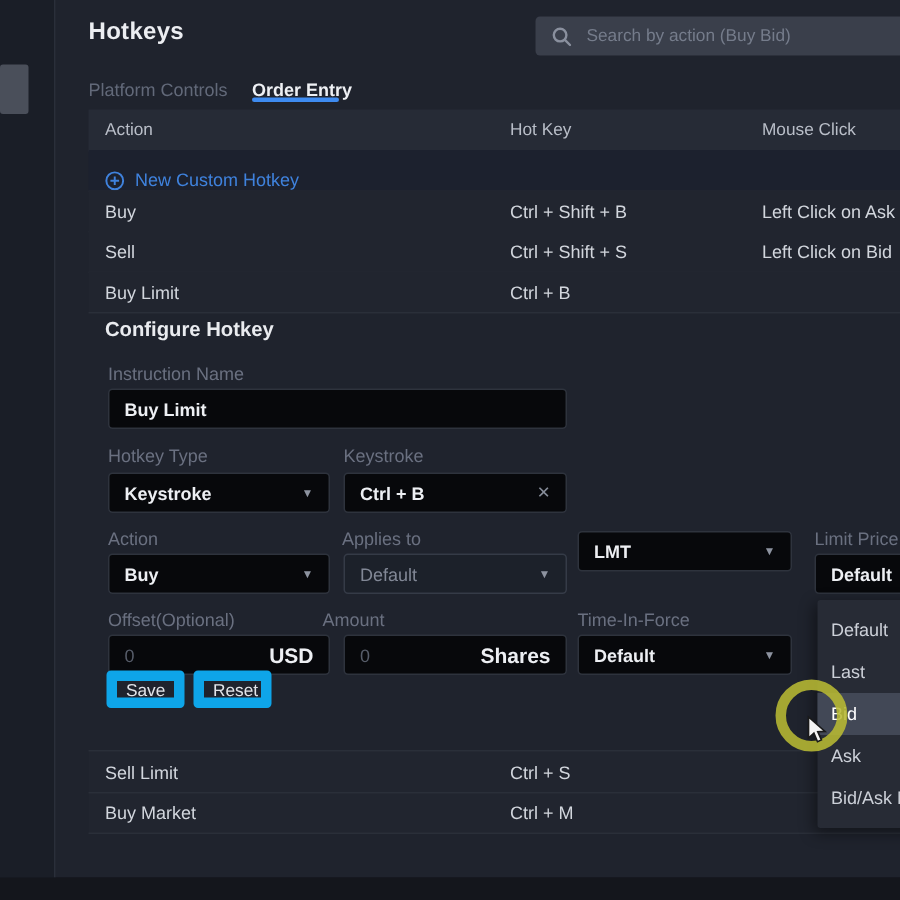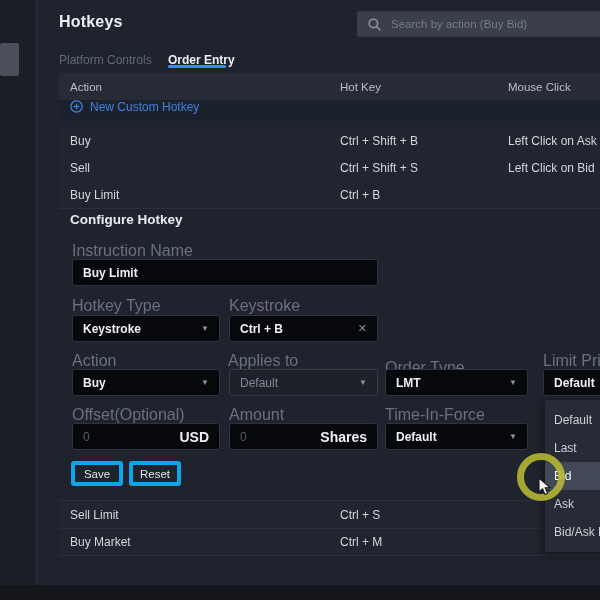--- a/index.html
+++ b/index.html
@@ -24,36 +24,36 @@
   .tab-active{left:168px;color:#eef0f4;font-weight:600;}
   .tab-underline{position:absolute;left:168px;top:65px;width:58px;height:3px;background:#3e8bf0;border-radius:2px;}
   
   .trow{position:absolute;left:59px;width:541px;height:27px;border-bottom:1px solid #2a2f39;}
   .thead{background:#262b36;color:#b9bec8;font-size:11.5px;}
   .trow .cell{position:absolute;top:50%;transform:translateY(-50%);white-space:nowrap;}
   .c-action{left:11px;}
   .c-hotkey{left:281px;}
   .c-mouse{left:449px;text-align:right;}
   .data-row{background:#21252f;font-size:12px;color:#d2d6dd;}
-  .new-row{background:#1c212e;display:flex;align-items:flex-start;}
+  .new-row{background:#1c212e;display:flex;align-items:flex-end;}
   .new-row .plus{margin-left:11px;display:flex;}
   .new-link{margin-left:7px;color:#3f82dd;font-size:12px;cursor:pointer;}
   
   .section-heading{position:absolute;left:70px;top:212px;font-size:13.5px;font-weight:700;color:#e9ebef;}
-  .flabel{position:absolute;font-size:16px;color:#6a7080;white-space:nowrap;}
+  .flabel{position:absolute;font-size:12px;color:#6a7080;white-space:nowrap;}
   .fbox{position:absolute;height:27px;background:#07080b;border:1px solid #2e333d;border-radius:3px;box-sizing:border-box;display:flex;align-items:center;}
   .fbox .val{margin-left:10px;font-size:12px;font-weight:600;color:#edeff3;white-space:nowrap;}
   .fbox .ph{margin-left:10px;font-size:12px;color:#565c69;}
   .fbox .unit{position:absolute;right:10px;font-size:14px;font-weight:700;color:#edeff3;}
   .fbox .caret{position:absolute;right:10px;font-size:8px;color:#8d93a0;}
   .fbox .clear{position:absolute;right:10px;font-size:11px;color:#868c99;}
   .fbox.disabled{background:#1c212a;border-color:#353b47;}
   .fbox.disabled .val{color:#828896;font-weight:400;}
   
-  .btn{position:absolute;top:461px;width:52px;height:25px;background:transparent;border:4px solid #0ea5e9;border-radius:3px;color:#e2e5ea;font-size:11.5px;font-family:inherit;cursor:pointer;}
+  .btn{position:absolute;top:447px;width:52px;height:25px;background:transparent;border:7px solid #0ea5e9;border-radius:3px;color:#e2e5ea;font-size:11.5px;font-family:inherit;cursor:pointer;}
   
   .dropdown{position:absolute;left:545px;top:400px;width:80px;padding:6px 0;background:#272b35;border-radius:2px;box-shadow:-2px 3px 10px rgba(0,0,0,.45);z-index:5;}
   .dd-item{height:28px;line-height:28px;padding-left:9px;font-size:12px;color:#ccd0d8;white-space:nowrap;cursor:pointer;}
   .dd-item.hl{background:#424856;color:#ffffff;}
   
   .click-ring{position:absolute;left:517px;top:453px;width:48px;height:48px;box-sizing:border-box;border:7px solid rgba(184,186,51,.88);border-radius:50%;z-index:9;pointer-events:none;}
   .cursor{position:absolute;left:538px;top:477px;z-index:10;pointer-events:none;}
 </style>
 </head>
 <body>
@@ -134,30 +134,30 @@
   <div class="flabel" style="left:543px;top:352px">Limit Price</div>
 
   <div class="fbox" style="left:72px;top:369px;width:148px">
     <span class="val">Buy</span>
     <span class="caret">▼</span>
   </div>
   <div class="fbox disabled" style="left:229px;top:369px;width:149px">
     <span class="val">Default</span>
     <span class="caret">▼</span>
   </div>
-  <div class="fbox" style="left:385px;top:369px;width:143px">
+  <div class="fbox" style="left:385px;top:354px;width:143px">
     <span class="val">LMT</span>
     <span class="caret">▼</span>
   </div>
   <div class="fbox" style="left:543px;top:369px;width:70px">
     <span class="val">Default</span>
   </div>
 
   <div class="flabel" style="left:72px;top:406px">Offset(Optional)</div>
-  <div class="flabel" style="left:229px;top:406px">Amount</div>
+  <div class="flabel" style="left:215px;top:406px">Amount</div>
   <div class="flabel" style="left:385px;top:406px">Time-In-Force</div>
 
   <div class="fbox" style="left:72px;top:423px;width:148px">
     <span class="ph">0</span>
     <span class="unit">USD</span>
   </div>
   <div class="fbox" style="left:229px;top:423px;width:149px">
     <span class="ph">0</span>
     <span class="unit">Shares</span>
   </div>

